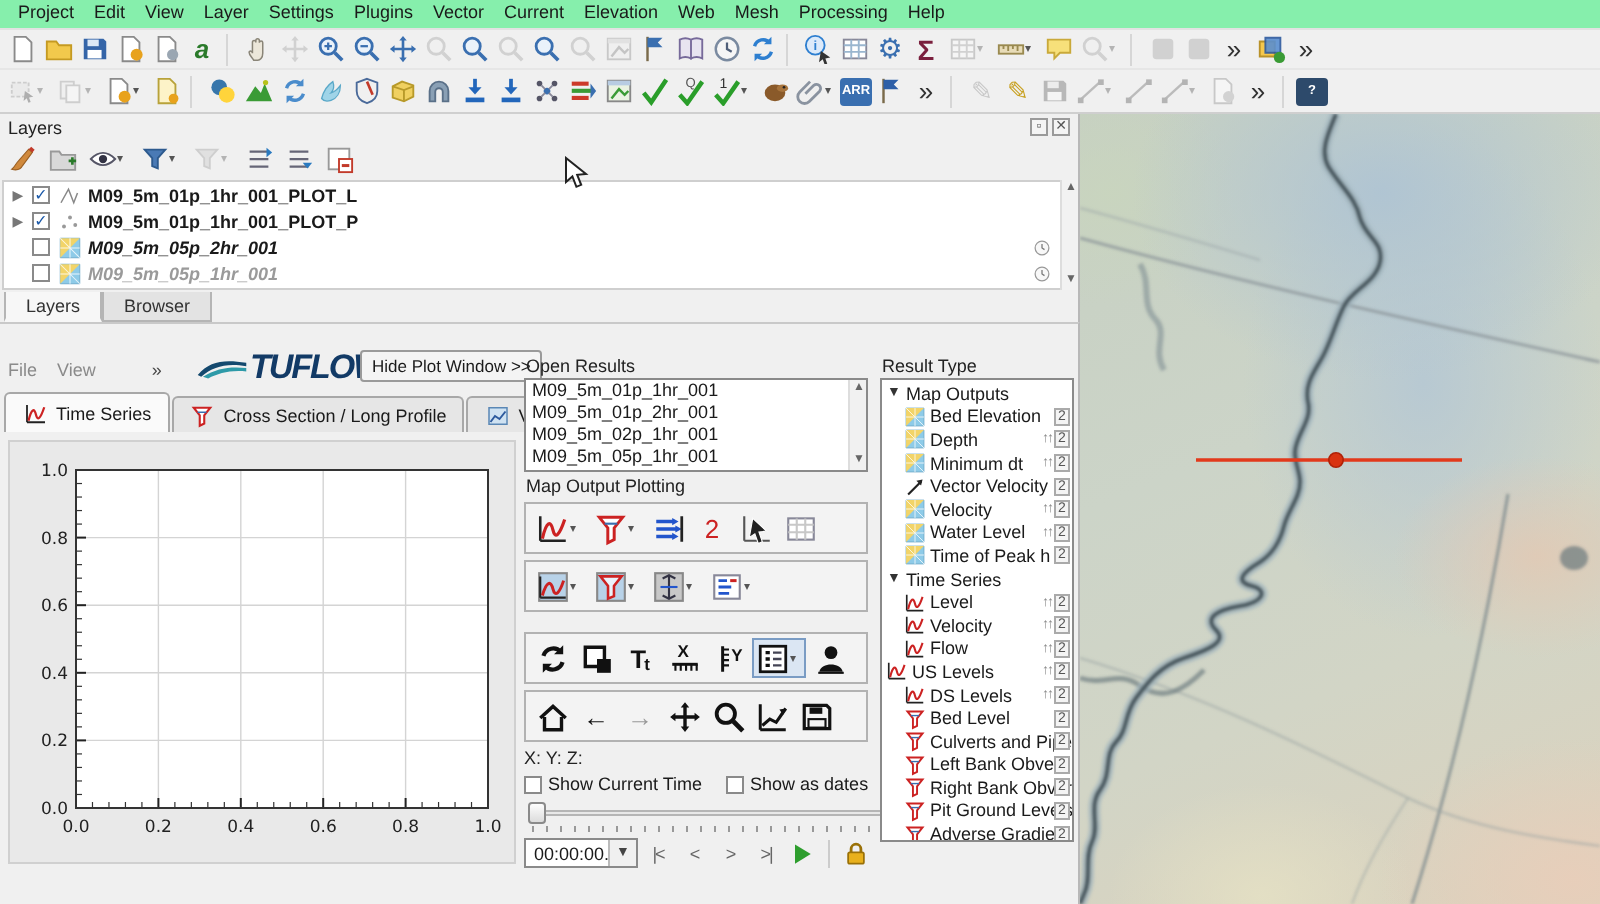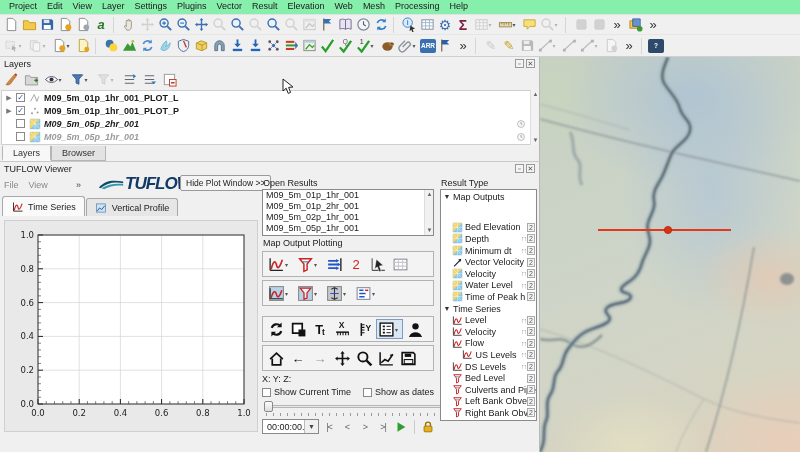--- a/index.html
+++ b/index.html
@@ -116,21 +116,21 @@
 <body>
 
 <div id="menubar">
     <span class="menu-item">Project</span>
     <span class="menu-item">Edit</span>
     <span class="menu-item">View</span>
     <span class="menu-item">Layer</span>
     <span class="menu-item">Settings</span>
     <span class="menu-item">Plugins</span>
     <span class="menu-item">Vector</span>
-    <span class="menu-item">Result</span>
+    <span class="menu-item">Current</span>
     <span class="menu-item">Elevation</span>
     <span class="menu-item">Web</span>
     <span class="menu-item">Mesh</span>
     <span class="menu-item">Processing</span>
     <span class="menu-item">Help</span>
   </div>
 <div id="toolbar1" class="toolbar">
     <span class="icon">
       <svg viewBox="0 0 16 16">
         <path d="M3.5 1.5h6l3 3v10h-9z" fill="#fff" stroke="#8a8a8a"></path>
@@ -635,27 +635,20 @@
       <div class="sa">▲</div>
       <div class="sa bottom">▼</div>
     </div>
   <div id="layers-tabs">
       <span class="btab active">Layers</span>
       <span class="btab">Browser</span>
     </div>
 </div>
 
 <div id="tuflow-panel">
-  <div id="tuflow-header">
-    <span class="panel-title">TUFLOW Viewer</span>
-    <span class="dockbtns">
-      <span class="dockbtn">▫</span>
-      <span class="dockbtn">✕</span>
-    </span>
-  </div>
   <div id="tv-menu">
       <span>File</span>
       <span>View</span>
       <span style="color: rgb(68, 68, 68); margin-left: 18px;">»</span>
     </div>
   <div id="tv-logo">
     <svg class="swoosh" viewBox="0 0 30 16">
       <path d="M1 12 C8 4 16 3 29 5 L29 7 C18 5 10 7 3 13 Z" fill="#14496e"></path>
       <path d="M4 13 C12 8 20 7 29 8 L29 10 C20 9 13 11 7 14 Z" fill="#2e9aa8"></path>
     </svg>
@@ -664,20 +657,29 @@
   <div id="hide-plot-btn">Hide Plot Window &gt;&gt;</div>
   <div id="tv-tabs">
       <div class="tv-tab active">
         <span class="icon">
           <svg viewBox="0 0 16 16">
             <path d="M2 13.5h12M2 13.5V2" stroke="#222" stroke-width="1.2" fill="none"></path>
             <path d="M3 12.5c2-8.5 4-8.5 5-4s3 2.5 5.5-5" stroke="#cc2222" stroke-width="1.5" fill="none"></path>
           </svg>
         </span>
         <span>Time Series</span>
+      </div>
+      <div class="tv-tab">
+        <span class="icon">
+          <svg viewBox="0 0 16 16">
+            <path d="M2.5 2.5h11l-4 5v5.5l-3 1.5v-7z" fill="#fff" stroke="#cc2222" stroke-width="1.4"></path>
+            <path d="M5 5.5h6" stroke="#3a6fb0"></path>
+          </svg>
+        </span>
+        <span>Cross Section / Long Profile</span>
       </div>
       <div class="tv-tab">
         <span class="icon">
           <svg viewBox="0 0 16 16">
             <rect x="2" y="2.5" width="12" height="11" fill="#cfe2f2" stroke="#5a87b5"></rect>
             <path d="M3 12l3-4 3 2 4-5" stroke="#2d5a9e" stroke-width="1.3" fill="none"></path>
           </svg>
         </span>
         <span>Vertical Profile</span>
       </div>
@@ -977,21 +979,21 @@
     </div>
   </div>
 
   <div id="result-col">
     <div class="sec-label">Result Type</div>
     <div id="result-tree">
         <div class="tree-row">
           <span class="garrow">▼</span>
           <span class="tlabel">Map Outputs</span>
         </div>
-        <div class="tree-row" style="padding-left: 11px; margin-top: 19px;">
+        <div class="tree-row" style="padding-left: 11px;">
           <span class="icon">
             <svg viewBox="0 0 16 16">
               <path d="M1.5 1.5h13v13h-13z" fill="#8ecbe8" stroke="#6aa8c8" stroke-width=".6"></path>
               <path d="M1.5 14.5L14.5 1.5H1.5z" fill="#f2d468"></path>
               <path d="M1.5 1.5l13 13M8 1.5v13M1.5 8h13" stroke="#ffffff" stroke-width=".7" opacity=".8"></path>
             </svg>
           </span>
           <span class="tlabel">Bed Elevation</span>
           <span class="tree-right">
             <span class="badge2">2</span>
@@ -1114,21 +1116,21 @@
               <path d="M2 13.5h12M2 13.5V2" stroke="#222" stroke-width="1.2" fill="none"></path>
               <path d="M3 12.5c2-8.5 4-8.5 5-4s3 2.5 5.5-5" stroke="#cc2222" stroke-width="1.5" fill="none"></path>
             </svg>
           </span>
           <span class="tlabel">Flow</span>
           <span class="tree-right">
             <span class="uparrows">↑↑</span>
             <span class="badge2">2</span>
           </span>
         </div>
-        <div class="tree-row" style=" justify-content: center;">
+        <div class="tree-row" style="">
           <span class="icon">
             <svg viewBox="0 0 16 16">
               <path d="M2 13.5h12M2 13.5V2" stroke="#222" stroke-width="1.2" fill="none"></path>
               <path d="M3 12.5c2-8.5 4-8.5 5-4s3 2.5 5.5-5" stroke="#cc2222" stroke-width="1.5" fill="none"></path>
             </svg>
           </span>
           <span class="tlabel">US Levels</span>
           <span class="tree-right">
             <span class="uparrows">↑↑</span>
             <span class="badge2">2</span>

